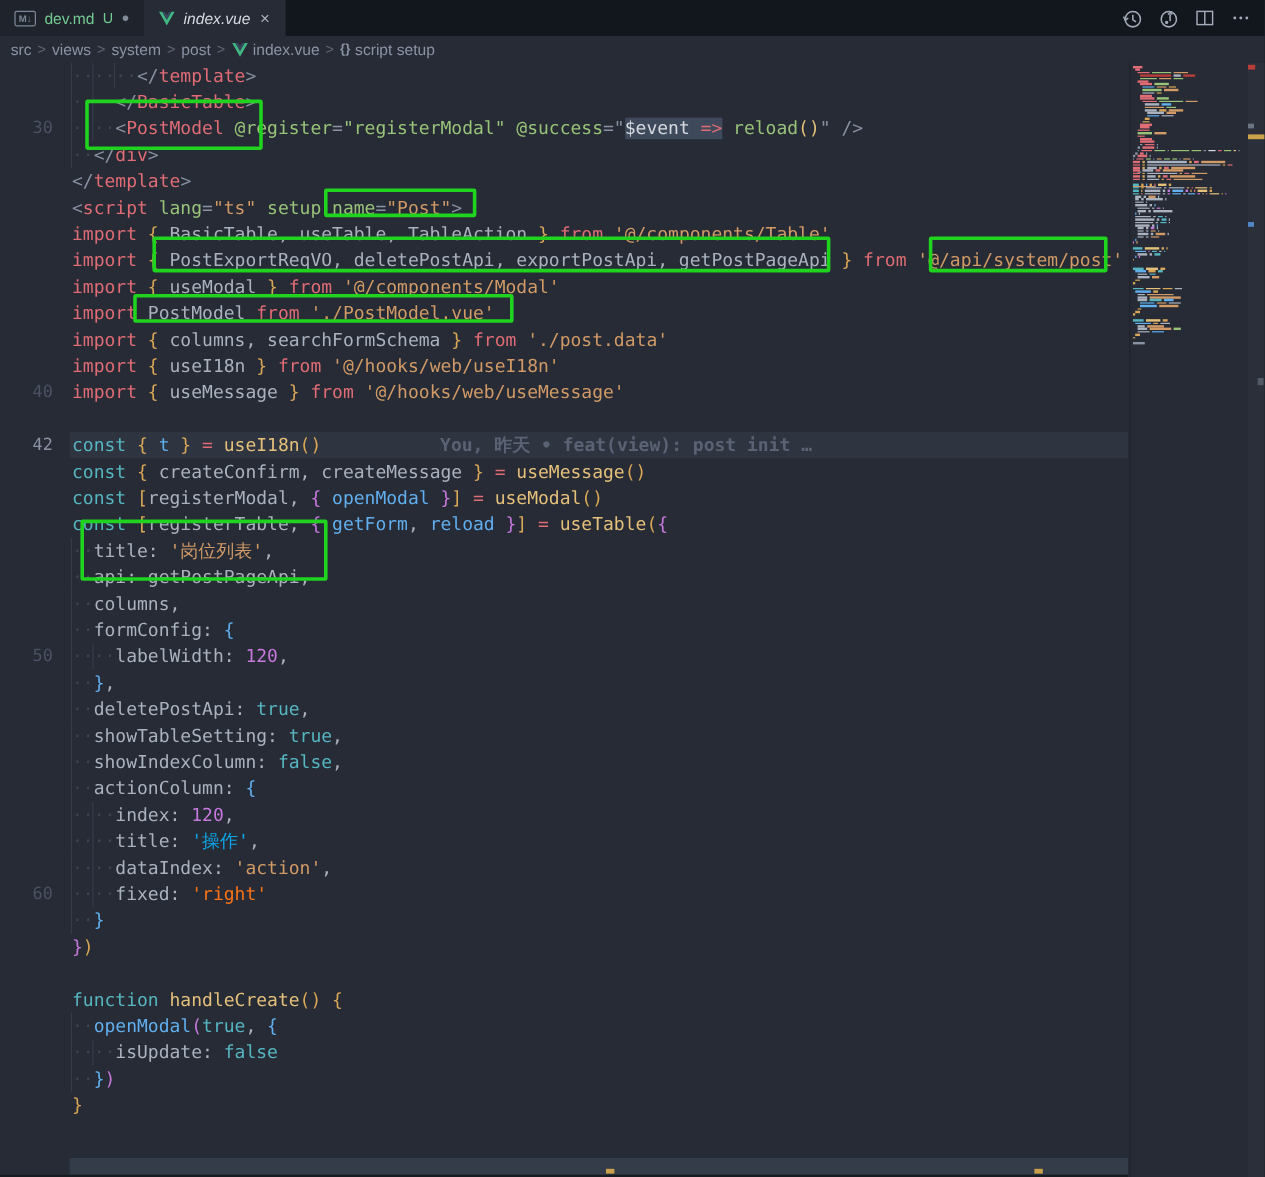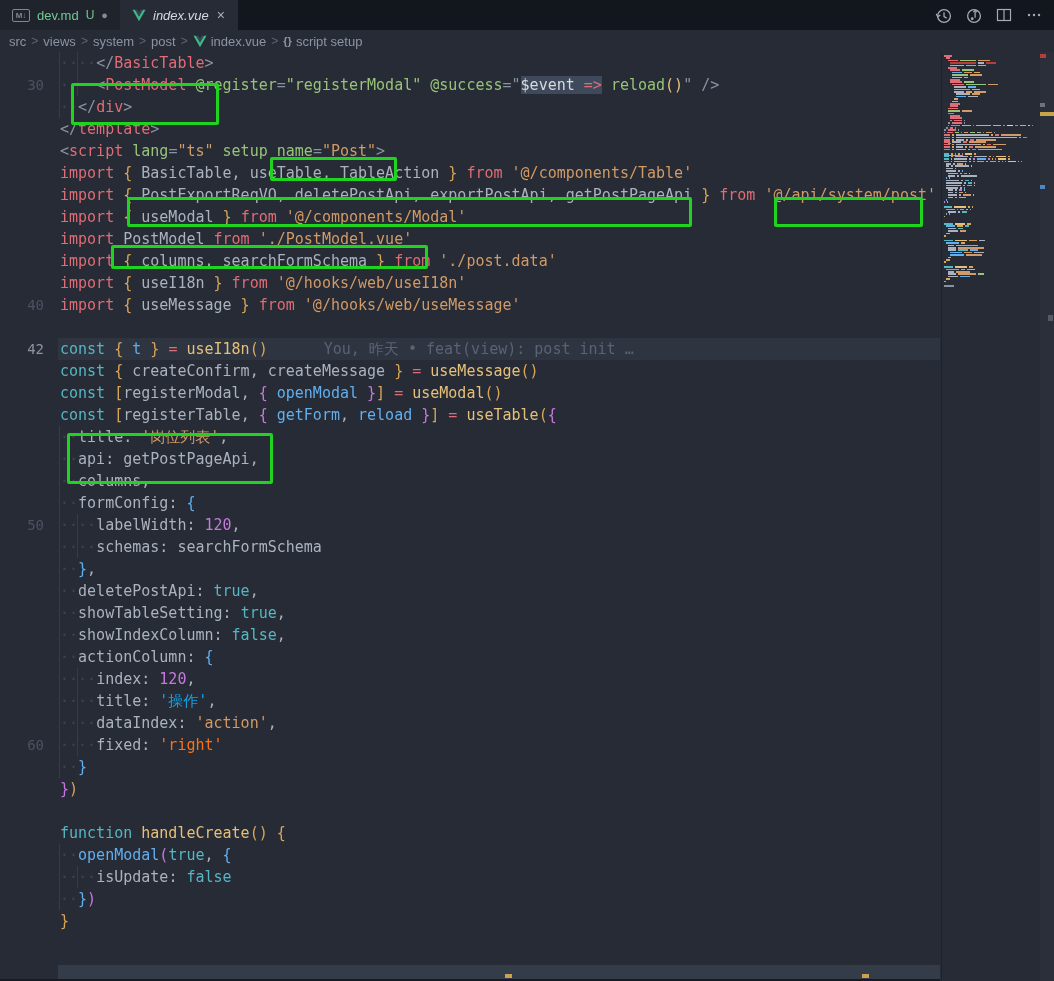--- a/index.html
+++ b/index.html
@@ -55,21 +55,21 @@
     text-align:right; font-family:"DejaVu Sans Mono", monospace;
     font-size:14px; line-height:22px; color:#4b5263;
   }
   .gutter.on { color:#8a92a4; }
   .code {
     position:absolute; left:60px; top:0; height:22px; white-space:pre;
     font-family:"DejaVu Sans Mono", monospace; font-size:15px; line-height:22px;
   }
   .code .sel { background:#3e4a5c; }
   .guide { position:absolute; top:0; width:1px; height:22px; background:#343b49; }
-  .blame-tok { margin-left:56px; }
+  .blame-tok { margin-left:99px;font-weight:bold; }
   
   .minimap { position:absolute; left:944px; top:3px; width:93px; height:920px; overflow:hidden; }
   .mrow { position:absolute; height:1.6px; }
   .mseg { display:inline-block; height:100%; vertical-align:top; }
   .mm-sep { position:absolute; left:941px; top:0; width:1px; height:929px; background:#1f232c; }
   
   .vscroll { position:absolute; left:1040px; top:0; width:14px; height:929px; background:#2a2f39; }
   .vmark { position:absolute; }
   
   .annot { position:absolute; border:3px solid #1fd31f; border-radius:2px; }
@@ -169,20 +169,27 @@
       <span class="sep">&gt;</span>
       <span class="crumb">
         <span class="sym">{}</span>
         <span>script setup</span>
       </span>
     </div>
   <div class="editor" id="editor">
       <div class="row">
         <div class="guide" style="left: 59px;"></div>
         <div class="guide" style="left: 77px;"></div>
+        <div class="guide" style="left: 95px;"></div>
+        <div class="gutter"></div>
+        <pre class="code"><span style="color: rgb(60, 68, 82);">······</span><span style="color: rgb(138, 146, 164);">&lt;/</span><span style="color: rgb(224, 108, 117);">template</span><span style="color: rgb(138, 146, 164);">&gt;</span></pre>
+      </div>
+      <div class="row">
+        <div class="guide" style="left: 59px;"></div>
+        <div class="guide" style="left: 77px;"></div>
         <div class="gutter"></div>
         <pre class="code"><span style="color: rgb(60, 68, 82);">····</span><span style="color: rgb(138, 146, 164);">&lt;/</span><span style="color: rgb(224, 108, 117);">BasicTable</span><span style="color: rgb(138, 146, 164);">&gt;</span></pre>
       </div>
       <div class="row">
         <div class="guide" style="left: 59px;"></div>
         <div class="guide" style="left: 77px;"></div>
         <div class="gutter">30</div>
         <pre class="code"><span style="color: rgb(60, 68, 82);">····</span><span style="color: rgb(138, 146, 164);">&lt;</span><span style="color: rgb(224, 108, 117);">PostModel</span><span style="color: rgb(171, 178, 191);"> </span><span style="color: rgb(152, 195, 121);">@register</span><span style="color: rgb(138, 146, 164);">=</span><span style="color: rgb(152, 195, 121);">"registerModal"</span><span style="color: rgb(171, 178, 191);"> </span><span style="color: rgb(152, 195, 121);">@success</span><span style="color: rgb(138, 146, 164);">="</span><span class="sel" style="color: rgb(215, 218, 224);">$event</span><span class="sel" style="color: rgb(224, 108, 117);"> =&gt;</span><span style="color: rgb(171, 178, 191);"> </span><span style="color: rgb(152, 195, 121);">reload</span><span style="color: rgb(229, 192, 123);">()</span><span style="color: rgb(138, 146, 164);">"</span><span style="color: rgb(138, 146, 164);"> /&gt;</span></pre>
       </div>
       <div class="row">
@@ -265,26 +272,20 @@
       <div class="row">
         <div class="guide" style="left: 59px;"></div>
         <div class="gutter"></div>
         <pre class="code"><span style="color: rgb(60, 68, 82);">··</span><span style="color: rgb(171, 178, 191);">formConfig</span><span style="color: rgb(171, 178, 191);">: </span><span style="color: rgb(97, 175, 239);">{</span></pre>
       </div>
       <div class="row">
         <div class="guide" style="left: 59px;"></div>
         <div class="guide" style="left: 77px;"></div>
         <div class="gutter">50</div>
         <pre class="code"><span style="color: rgb(60, 68, 82);">····</span><span style="color: rgb(171, 178, 191);">labelWidth</span><span style="color: rgb(171, 178, 191);">: </span><span style="color: rgb(198, 120, 221);">120</span><span style="color: rgb(171, 178, 191);">,</span></pre>
-      </div>
-      <div class="row">
-        <div class="guide" style="left: 59px;"></div>
-        <div class="guide" style="left: 77px;"></div>
-        <div class="gutter"></div>
-        <pre class="code"><span style="color: rgb(60, 68, 82);">····</span><span style="color: rgb(171, 178, 191);">schemas</span><span style="color: rgb(171, 178, 191);">: </span><span style="color: rgb(171, 178, 191);">searchFormSchema</span></pre>
       </div>
       <div class="row">
         <div class="guide" style="left: 59px;"></div>
         <div class="gutter"></div>
         <pre class="code"><span style="color: rgb(60, 68, 82);">··</span><span style="color: rgb(97, 175, 239);">}</span><span style="color: rgb(171, 178, 191);">,</span></pre>
       </div>
       <div class="row">
         <div class="guide" style="left: 59px;"></div>
         <div class="gutter"></div>
         <pre class="code"><span style="color: rgb(60, 68, 82);">··</span><span style="color: rgb(171, 178, 191);">deletePostApi</span><span style="color: rgb(171, 178, 191);">: </span><span style="color: rgb(86, 182, 194);">true</span><span style="color: rgb(171, 178, 191);">,</span></pre>

